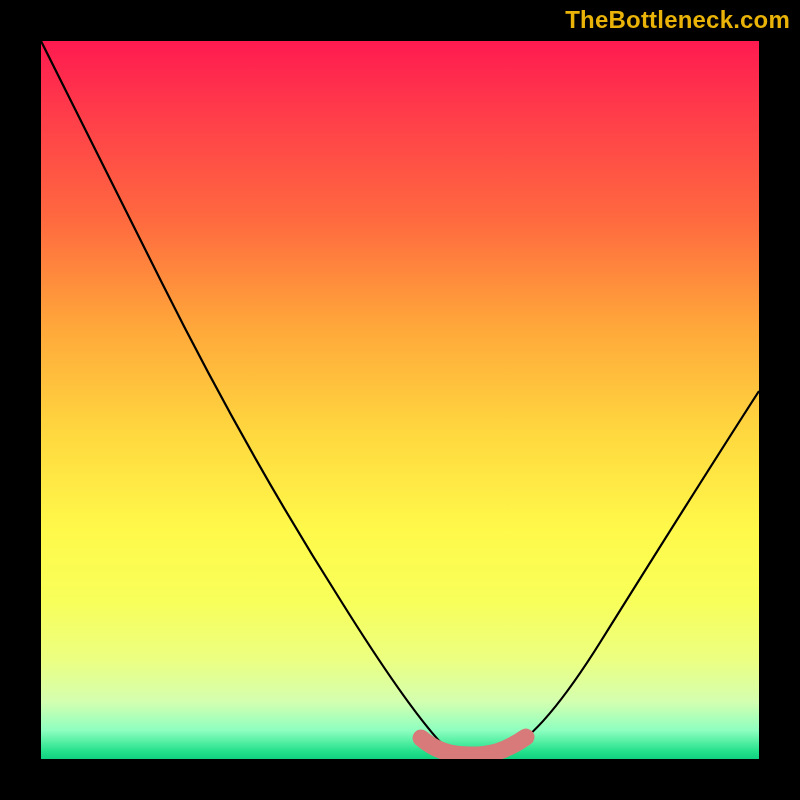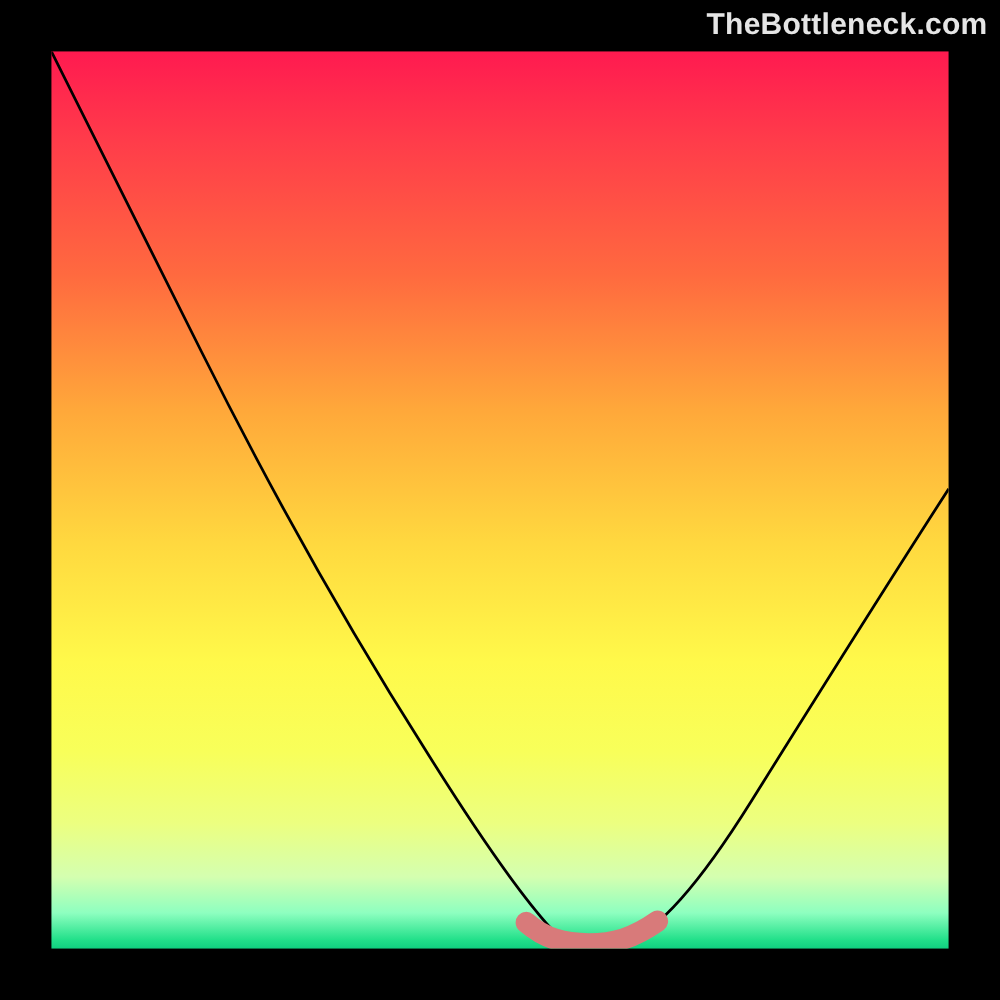--- a/index.html
+++ b/index.html
@@ -45,21 +45,21 @@
       #22e08a 99%,
       #10d080 100%
     );
   }
   .watermark {
     position: absolute;
     top: 6px;
     right: 10px;
     font-size: 24px;
     font-weight: 600;
-    color: #e5e5e5;
+    color: #eab308;
     letter-spacing: 0.2px;
   }
   svg.curve {
     position: absolute;
     inset: 0;
   }
 </style>
 </head>
 <body>
 

